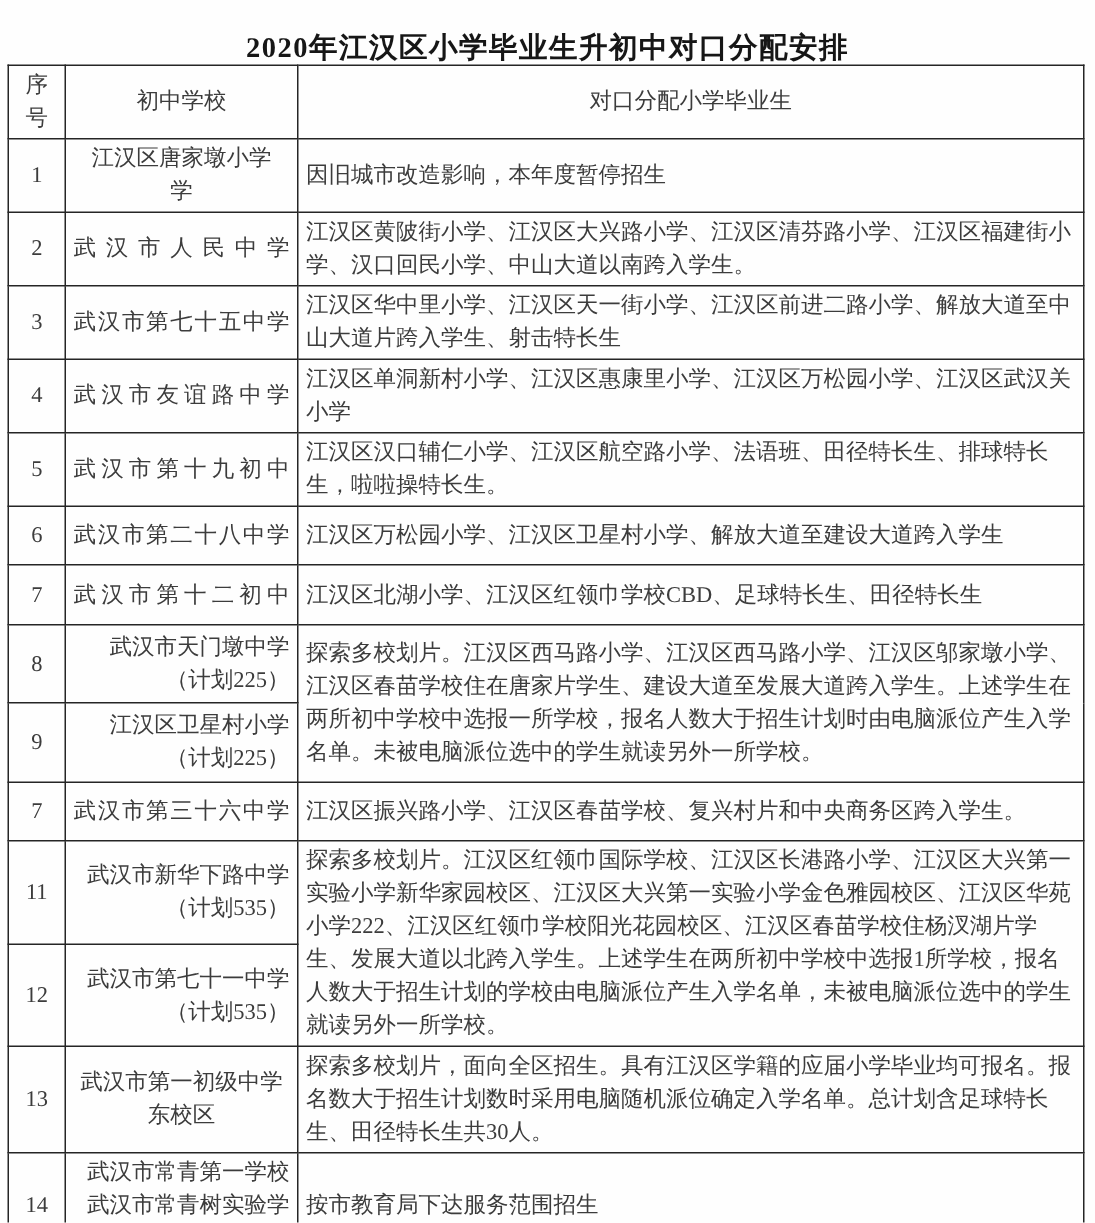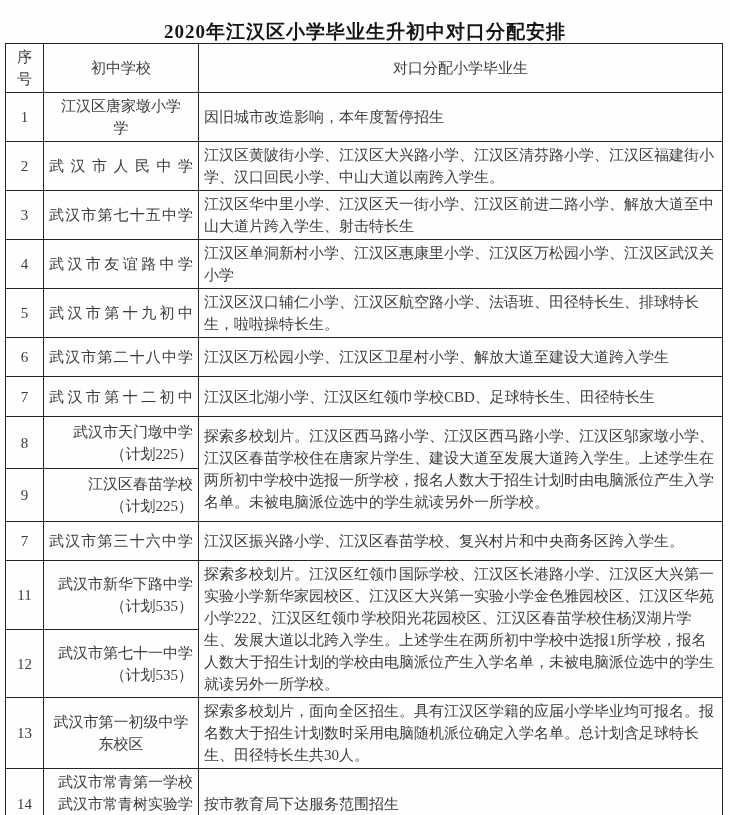--- a/index.html
+++ b/index.html
@@ -135,21 +135,21 @@
 
       <tr class="h53">
         <td class="no">8</td>
         <td class="school l">武汉市天门墩中学
 （计划225）</td>
         <td class="assign" rowspan="2">探索多校划片。江汉区西马路小学、江汉区西马路小学、江汉区邬家墩小学、江汉区春苗学校住在唐家片学生、建设大道至发展大道跨入学生。上述学生在两所初中学校中选报一所学校，报名人数大于招生计划时由电脑派位产生入学名单。未被电脑派位选中的学生就读另外一所学校。</td>
       </tr>
 
       <tr class="h54">
         <td class="no">9</td>
-        <td class="school l">江汉区春苗学校
+        <td class="school l">江汉区卫星村小学
 （计划225）</td>
       </tr>
 
       <tr class="h40">
         <td class="no">7</td>
         <td class="school j">武汉市第三十六中学</td>
         <td class="assign">江汉区振兴路小学、江汉区春苗学校、复兴村片和中央商务区跨入学生。</td>
       </tr>
 
       <tr class="h67">

